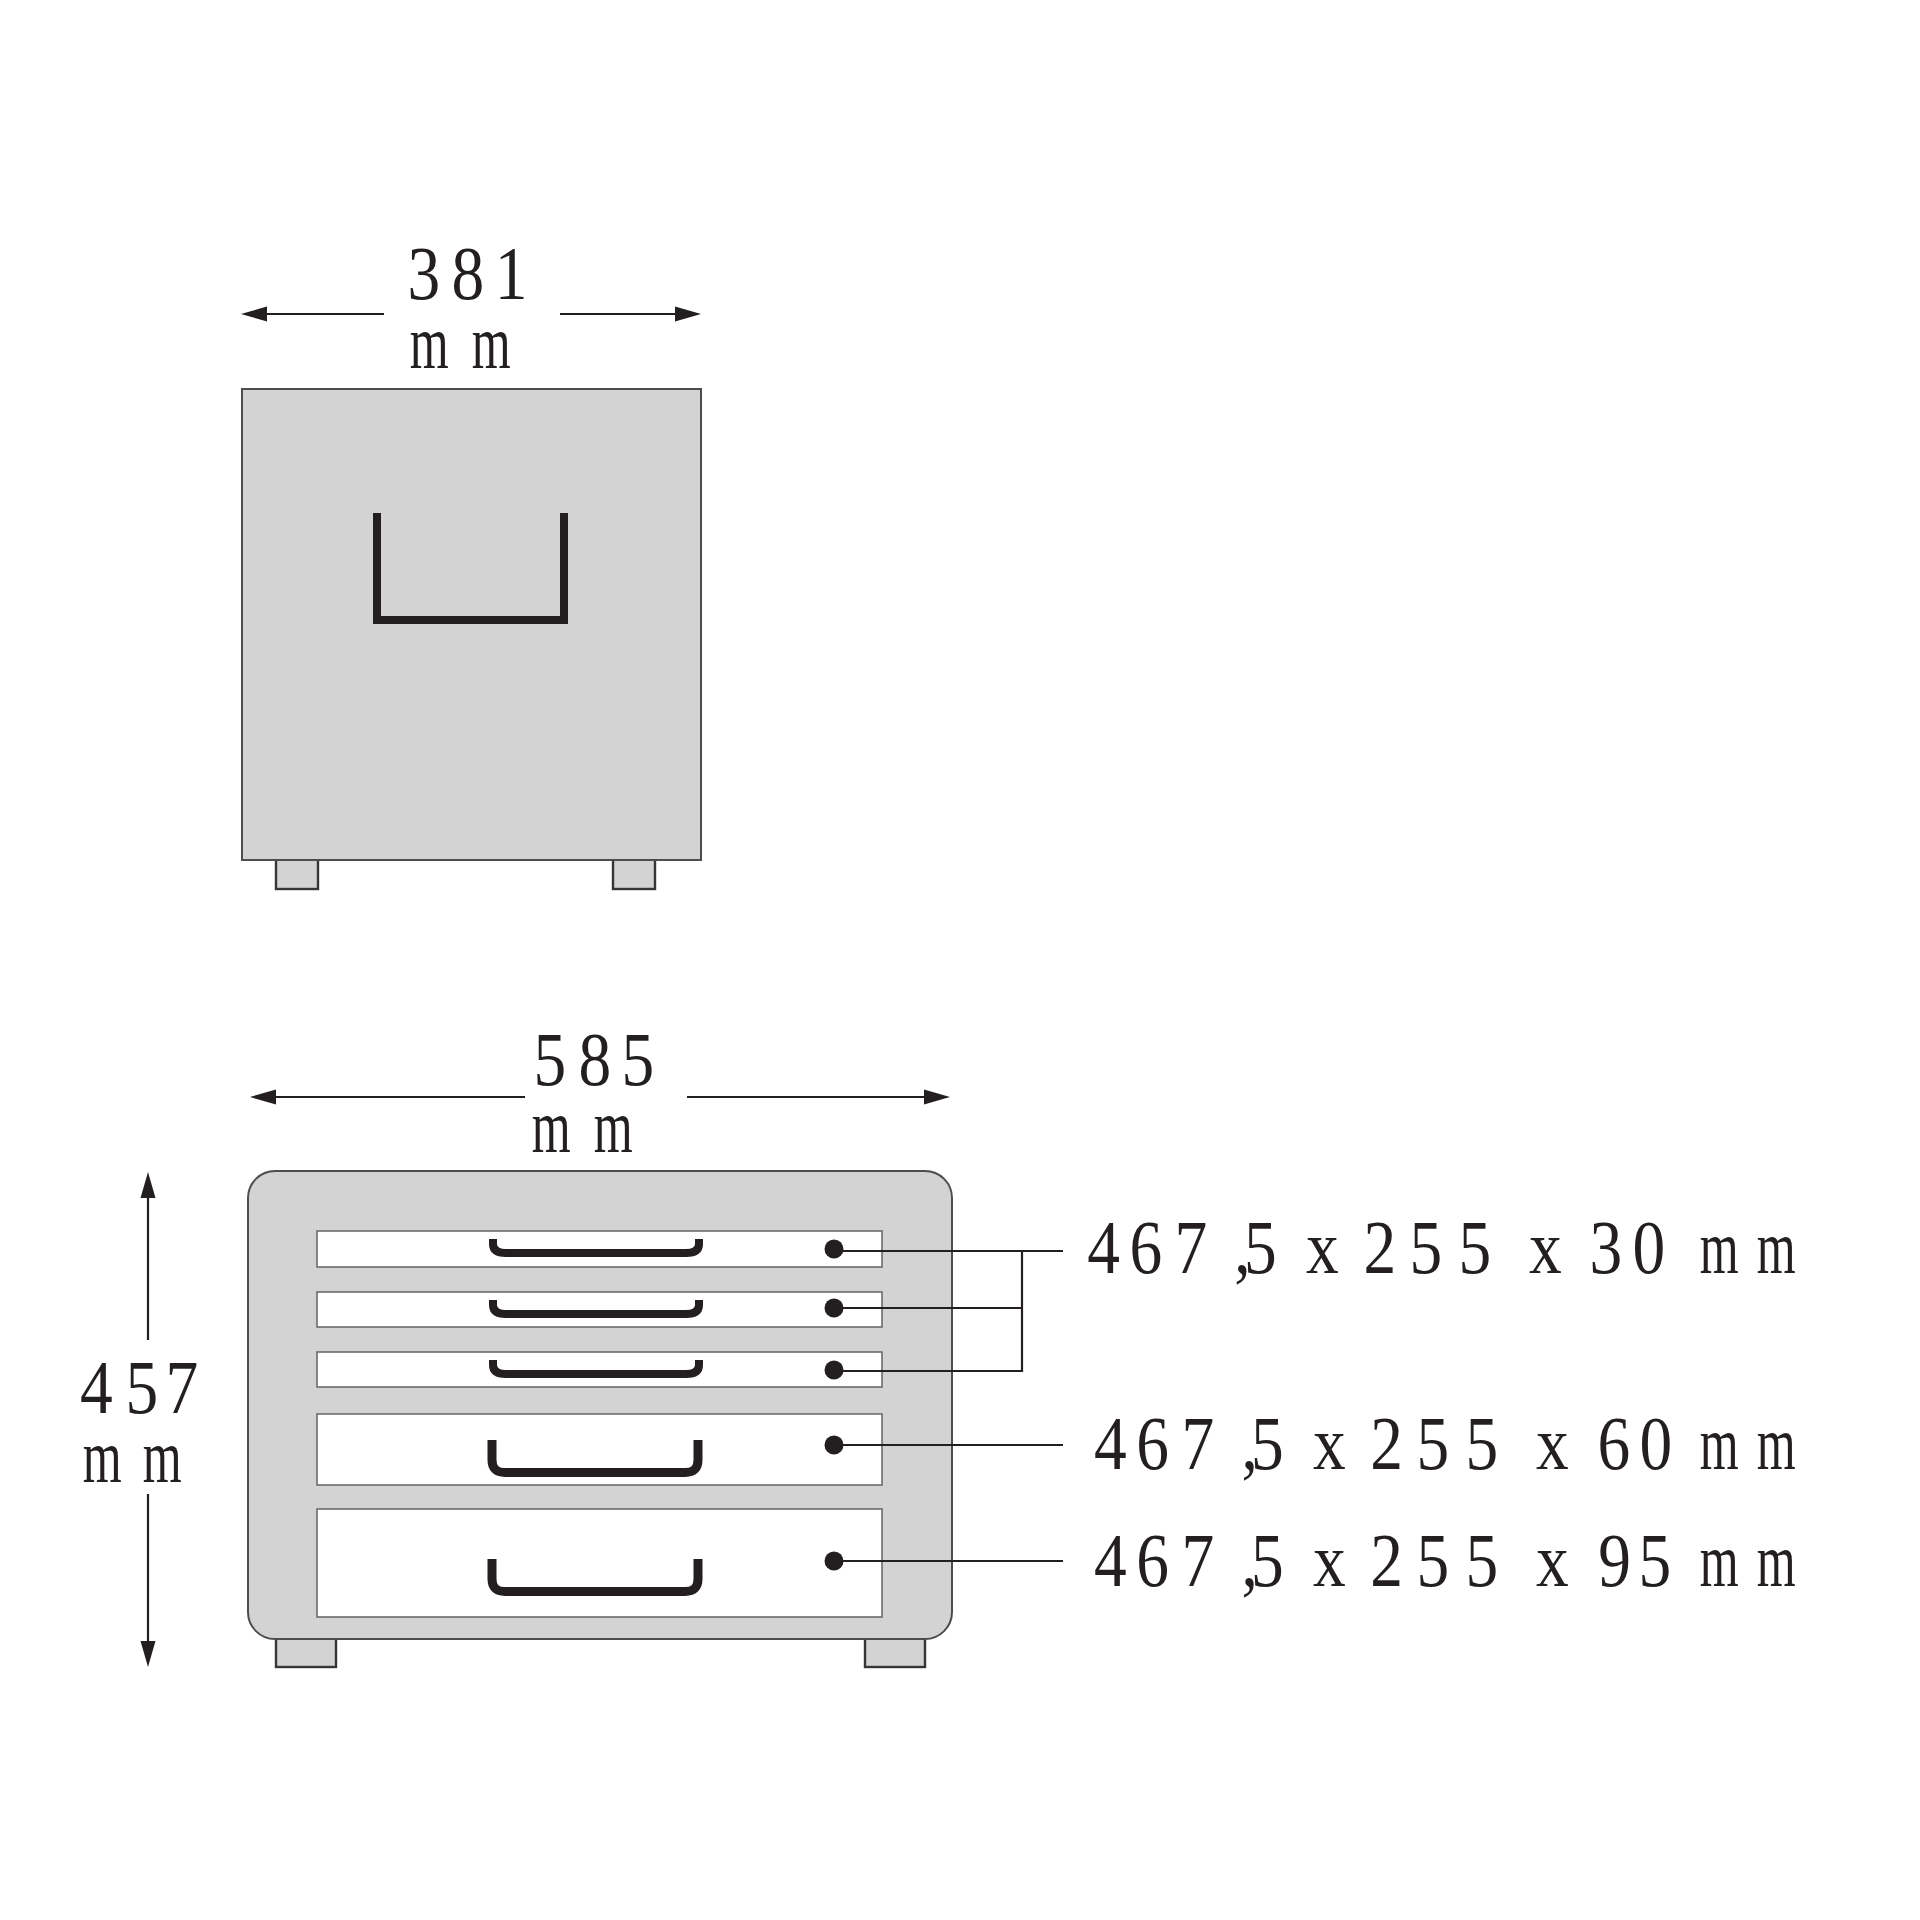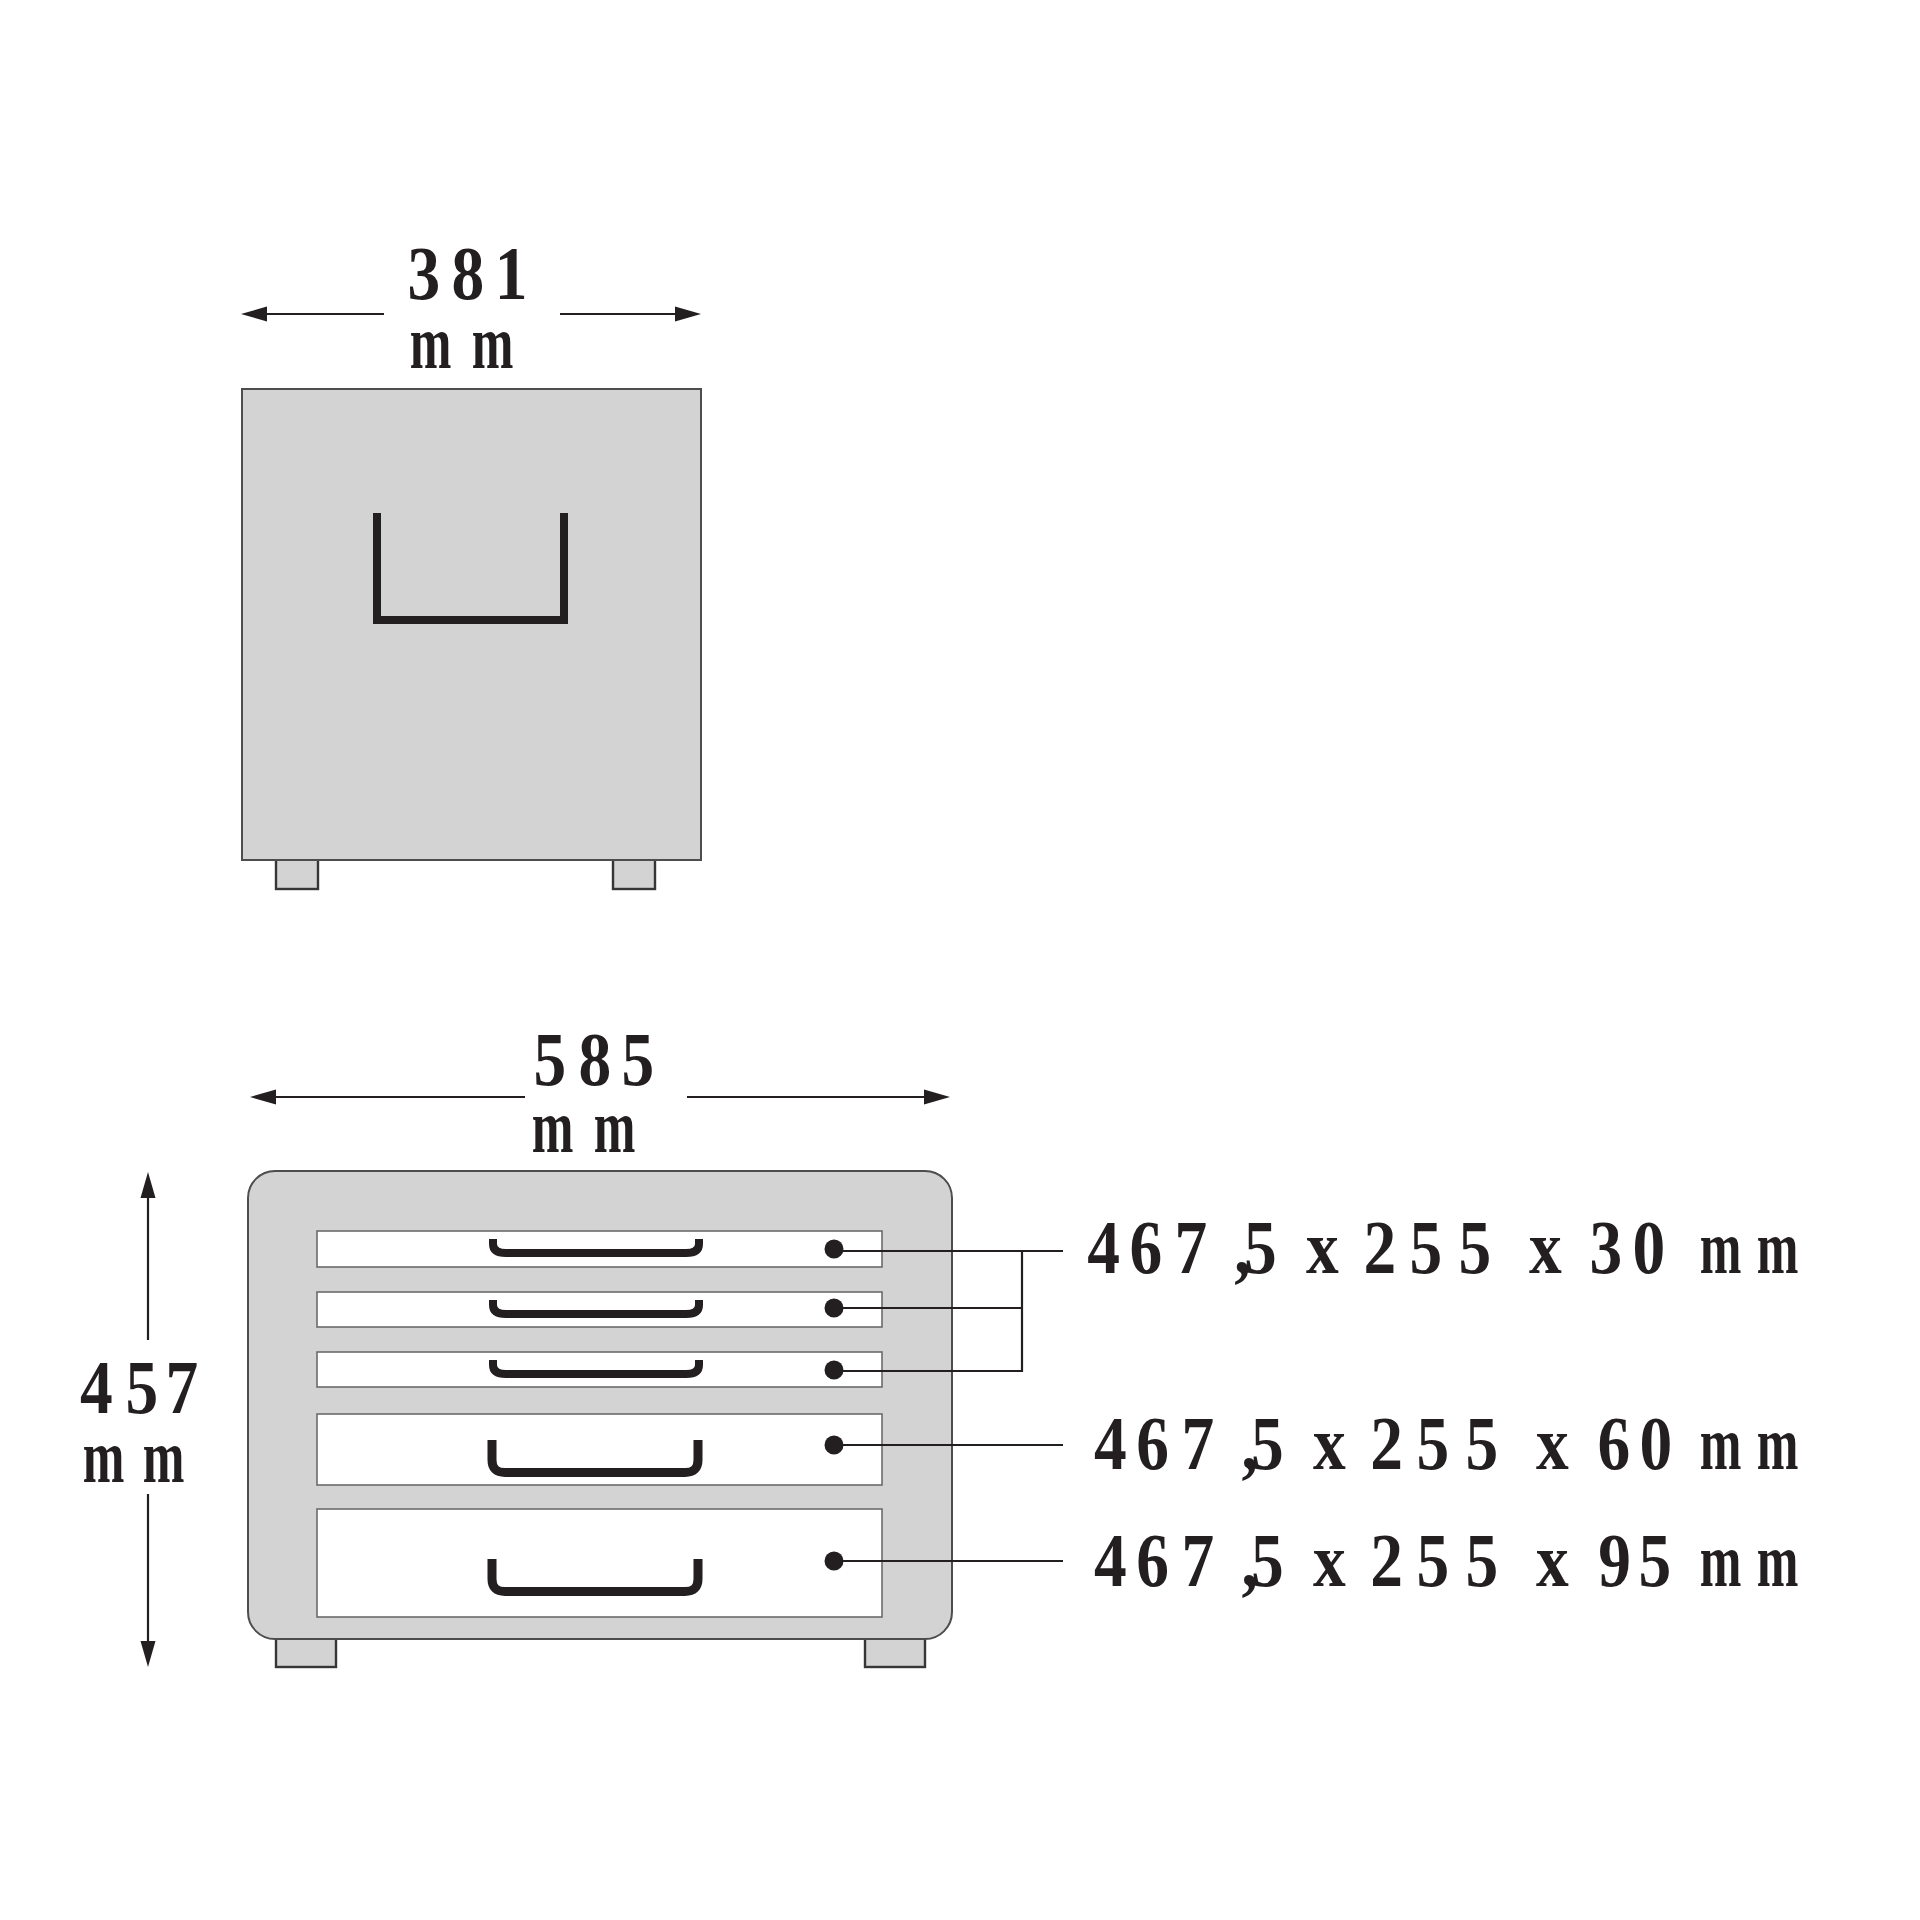--- a/index.html
+++ b/index.html
@@ -1,16 +1,16 @@
 <!DOCTYPE html>
 <html><head>
 <meta charset="utf-8">
 <style>
   html,body{margin:0;padding:0;background:#ffffff;}
-  #page{width:1920px;height:1920px;position:relative;background:#ffffff;overflow:hidden;font-weight:bold;}
+  #page{width:1920px;height:1920px;position:relative;background:#ffffff;overflow:hidden;}
   svg{position:absolute;top:0;left:0;}
   text{font-family:"Liberation Serif", serif;fill:#231f20;}
 </style>
 </head>
 <body>
 <div id="page">
 <svg width="1920" height="1920" viewBox="0 0 1920 1920">
 
   <rect x="276" y="855" width="42" height="34" fill="#d3d3d3" stroke="#363636" stroke-width="2.4"></rect>
 

